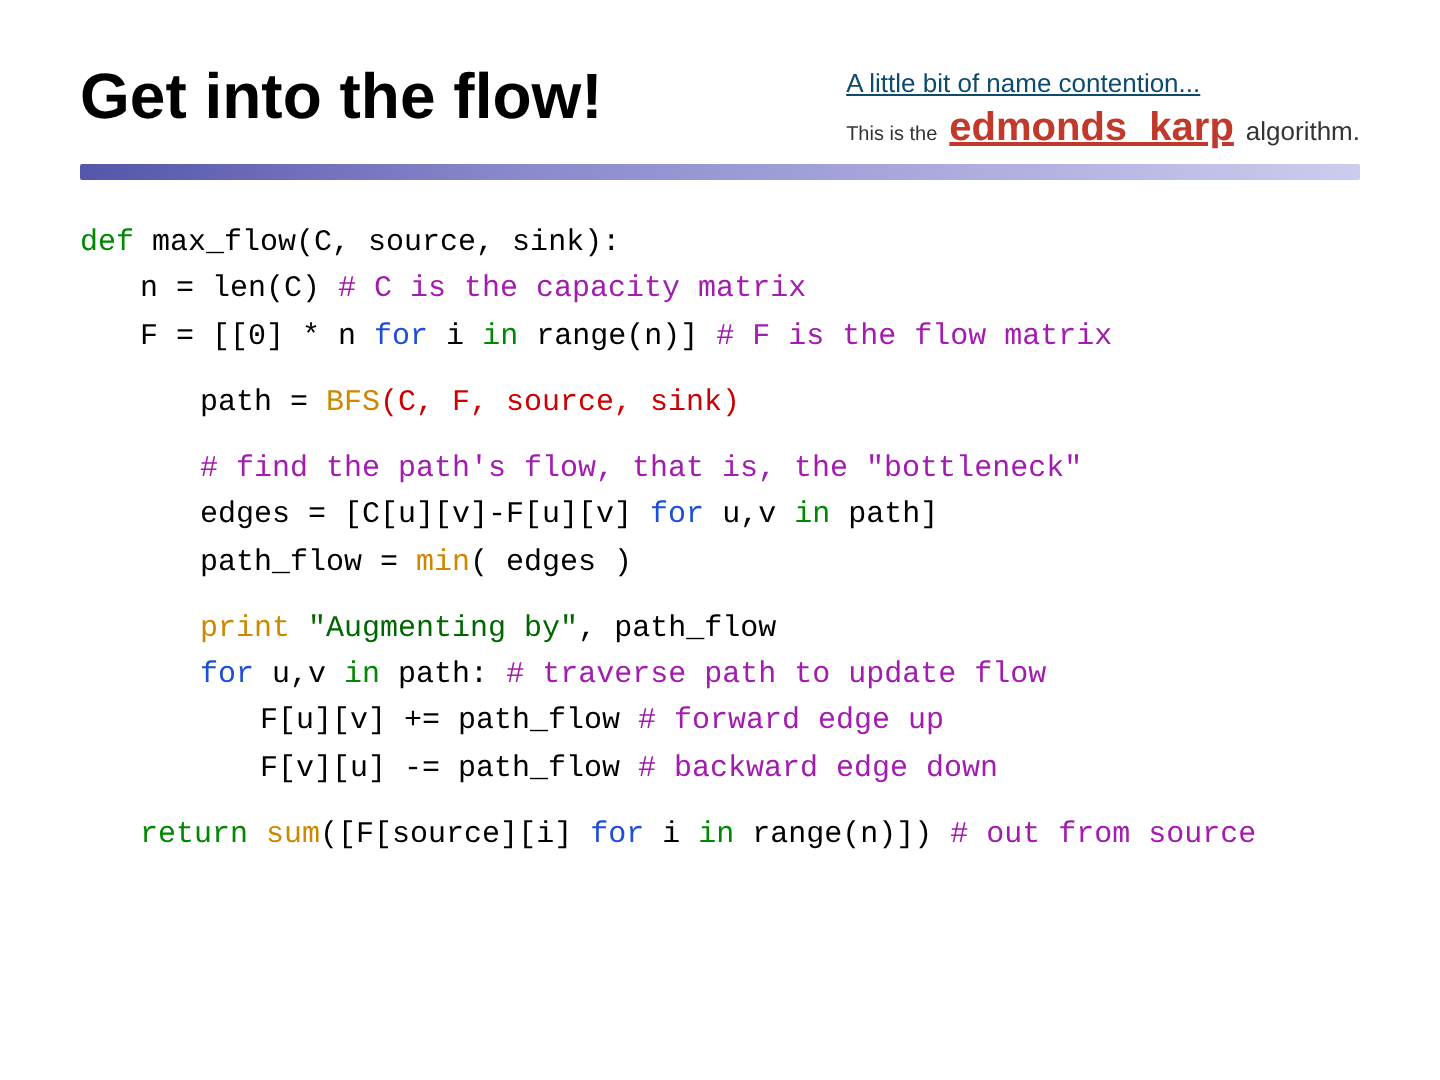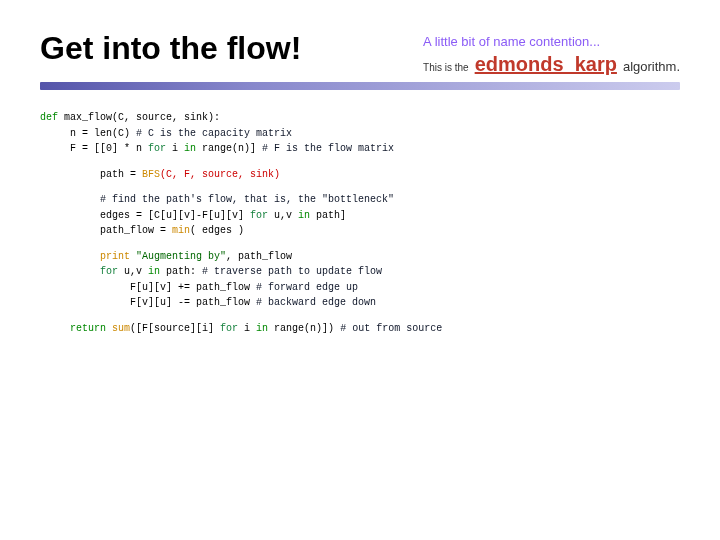--- a/index.html
+++ b/index.html
@@ -34,22 +34,23 @@
 
     .subtitle-block {
       display: flex;
       flex-direction: column;
       align-items: flex-start;
       padding-top: 4px;
     }
 
     .subtitle-small {
       font-size: 13px;
-      color: #8b5cf6;
+      color: #0c4a6e;
       margin-bottom: 4px;
+      text-decoration: underline;
     }
 
     .subtitle-line {
       display: flex;
       align-items: baseline;
       gap: 6px;
     }
 
     .this-is-the {
       font-size: 10px;
@@ -71,32 +72,32 @@
     .divider-bar {
       width: 100%;
       height: 8px;
       background: linear-gradient(to right, #5555aa, #8888cc, #aaaadd, #ccccee);
       margin-bottom: 20px;
       border-radius: 1px;
     }
 
     .code-block {
       font-family: 'Courier New', Courier, monospace;
-      font-size: 10px;
+      font-size: 15px;
       line-height: 1.55;
       color: #000000;
     }
 
     .kw-def { color: #008800; font-weight: normal; }
     .kw-true { color: #0000cc; font-weight: bold; }
     .kw-red { color: #cc0000; }
-    .comment { color: #0f172a; }
+    .comment { color: #a21caf; }
     .fn-yellow { color: #cc8800; }
     .str-green { color: #006600; }
-    .kw-for { color: #15803d; }
+    .kw-for { color: #1d4ed8; }
     .kw-in { color: #008800; }
     .kw-not { color: #008800; }
     .kw-if { color: #008800; }
     .kw-while { color: #008800; }
     .kw-return { color: #008800; }
     .kw-print { color: #cc8800; }
     .kw-break { color: #cc0000; }
 
     .code-section { margin-bottom: 10px; }
     .indent1 { padding-left: 30px; }

